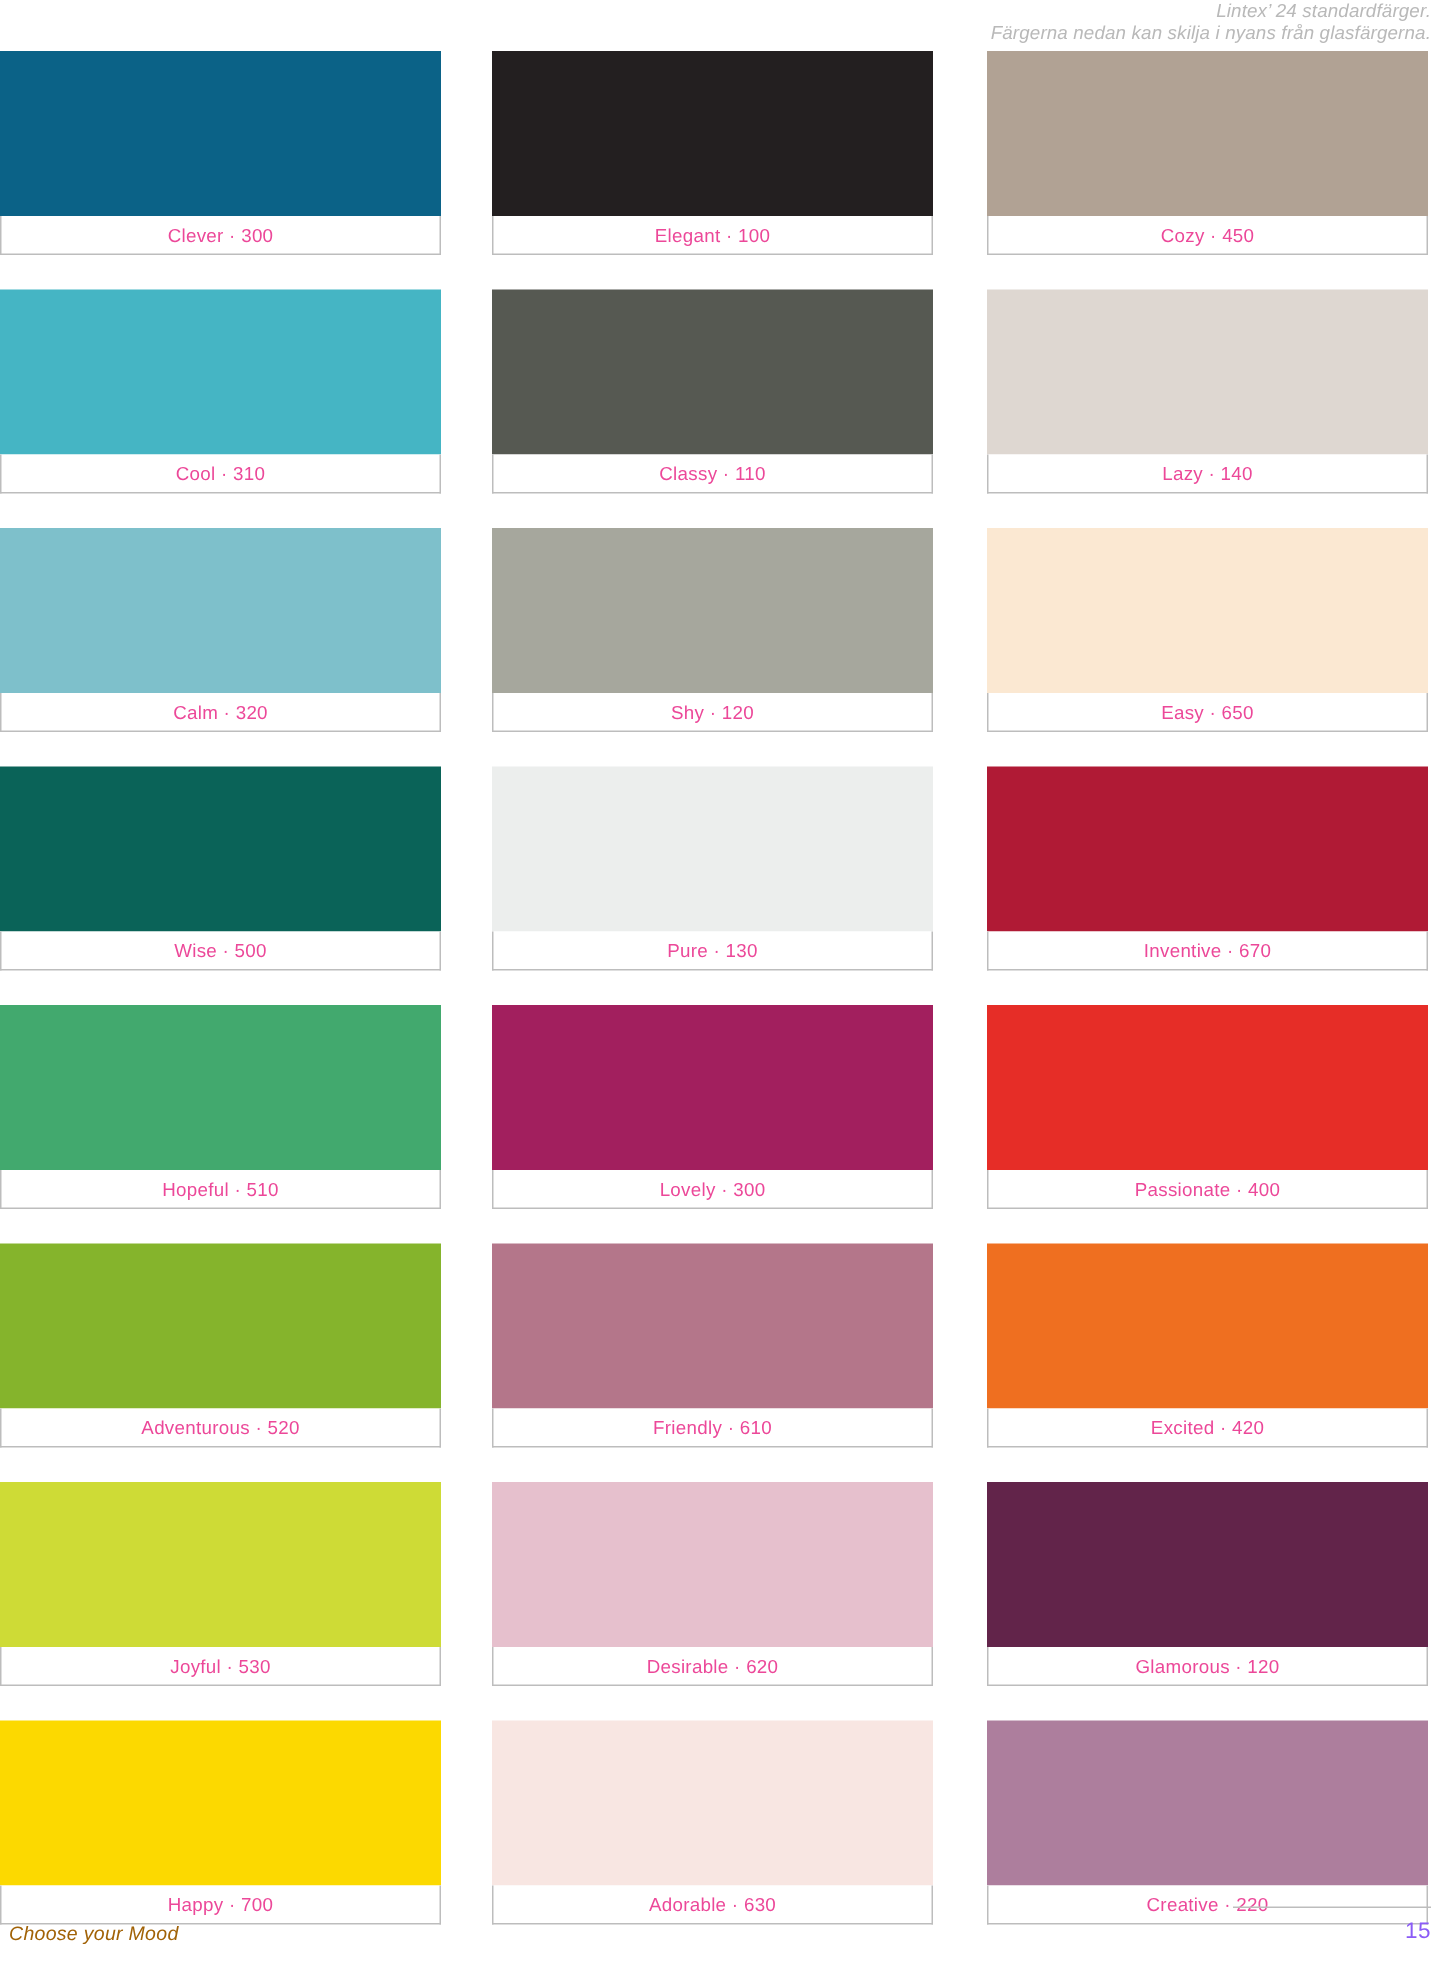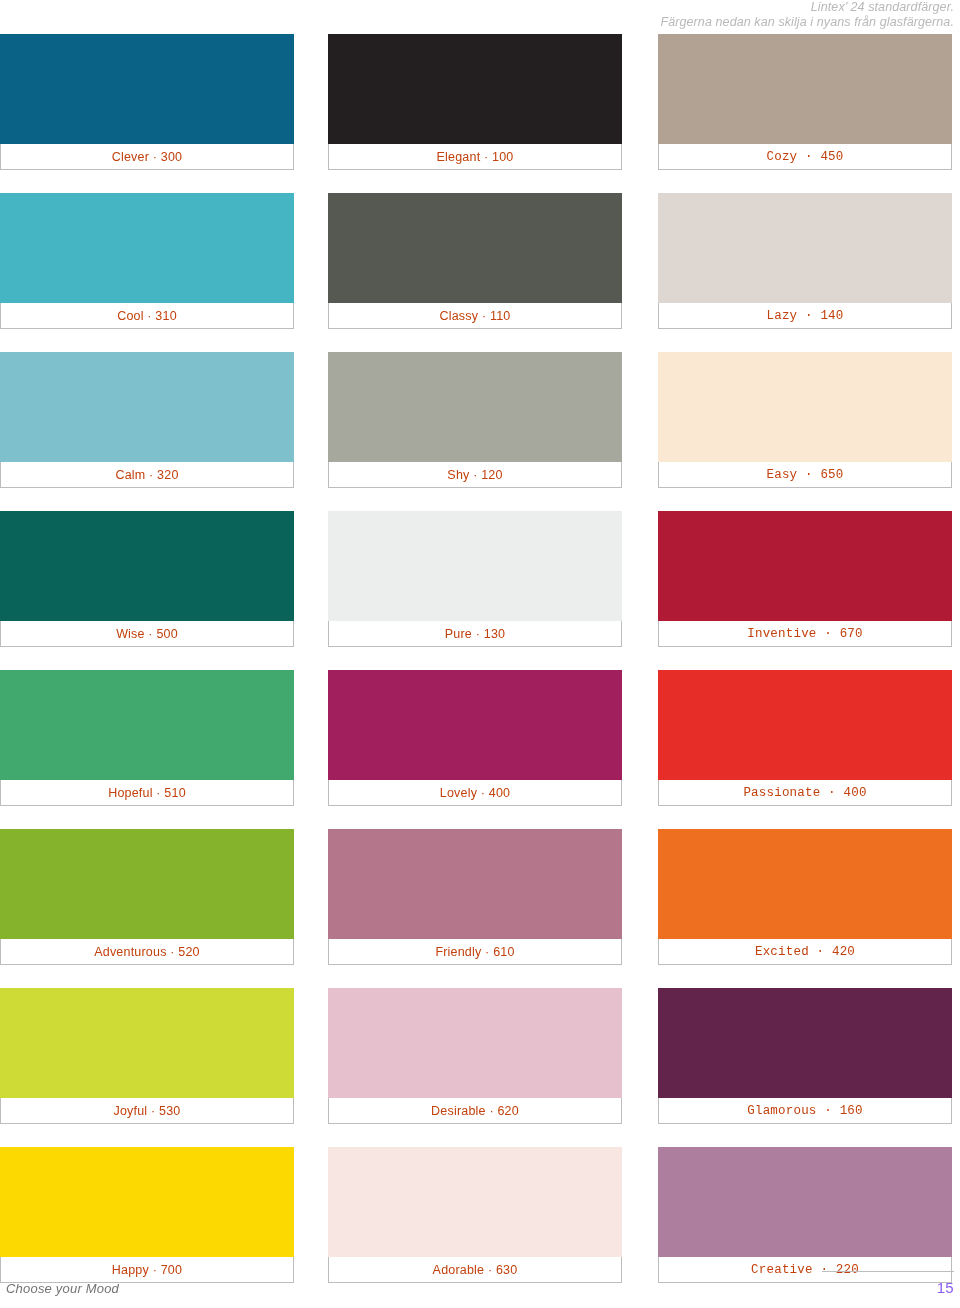--- a/index.html
+++ b/index.html
@@ -59,41 +59,41 @@
     height: 159px;
     align-items: flex-start;
   }
   .cell {
     width: 294px;
     display: flex;
     flex-direction: column;
   }
   .cell.c1 { margin-left: 0px; margin-right: 34px; }
   .cell.c2 { margin-right: 36px; }
-  .cell.c3 { margin-right: 0px; font-family: Liberation Mono, monospace; }
+  .cell.c3 { margin-right: 0px; }
 
   .swatch {
     width: 294px;
     height: 110px;
     display: block;
   }
   .label-box {
     width: 294px;
     height: 26px;
     box-sizing: border-box;
     border: 1px solid #bdbdbd;
     border-top: none;
     background: #ffffff;
     display: flex;
     align-items: center;
     justify-content: center;
   }
   .label-text {
     font-size: 12.5px;
-    color: #c2410c;
+    color: #ec4899;
     letter-spacing: 0.2px;
     white-space: nowrap;
   }
 
   
   .row .cell.c3 { width: 294px; }
 
   
   .footer {
     position: absolute;
@@ -101,21 +101,21 @@
     bottom: 10px;
     width: 960px;
     height: 40px;
   }
   .footer-tagline {
     position: absolute;
     left: 6px;
     bottom: 2px;
     font-style: italic;
     font-size: 13px;
-    color: #737373;
+    color: #a16207;
     letter-spacing: 0.2px;
     white-space: nowrap;
   }
   .footer-rule {
     position: absolute;
     right: 6px;
     bottom: 26px;
     width: 132px;
     height: 1px;
     background: #bdbdbd;
@@ -228,21 +228,21 @@
     <div class="row">
       <div class="cell c1">
         <div class="swatch" style="background-color: rgb(66, 169, 110);"></div>
         <div class="label-box">
           <span class="label-text">Hopeful · 510</span>
         </div>
       </div>
       <div class="cell c2">
         <div class="swatch" style="background-color: rgb(162, 31, 94);"></div>
         <div class="label-box">
-          <span class="label-text">Lovely · 400</span>
+          <span class="label-text">Lovely · 300</span>
         </div>
       </div>
       <div class="cell c3">
         <div class="swatch" style="background-color: rgb(230, 45, 39);"></div>
         <div class="label-box">
           <span class="label-text">Passionate · 400</span>
         </div>
       </div>
     </div>
 
@@ -276,21 +276,21 @@
       </div>
       <div class="cell c2">
         <div class="swatch" style="background-color: rgb(230, 192, 205);"></div>
         <div class="label-box">
           <span class="label-text">Desirable · 620</span>
         </div>
       </div>
       <div class="cell c3">
         <div class="swatch" style="background-color: rgb(98, 36, 74);"></div>
         <div class="label-box">
-          <span class="label-text">Glamorous · 160</span>
+          <span class="label-text">Glamorous · 120</span>
         </div>
       </div>
     </div>
 
     <div class="row">
       <div class="cell c1">
         <div class="swatch" style="background-color: rgb(252, 217, 0);"></div>
         <div class="label-box">
           <span class="label-text">Happy · 700</span>
         </div>

